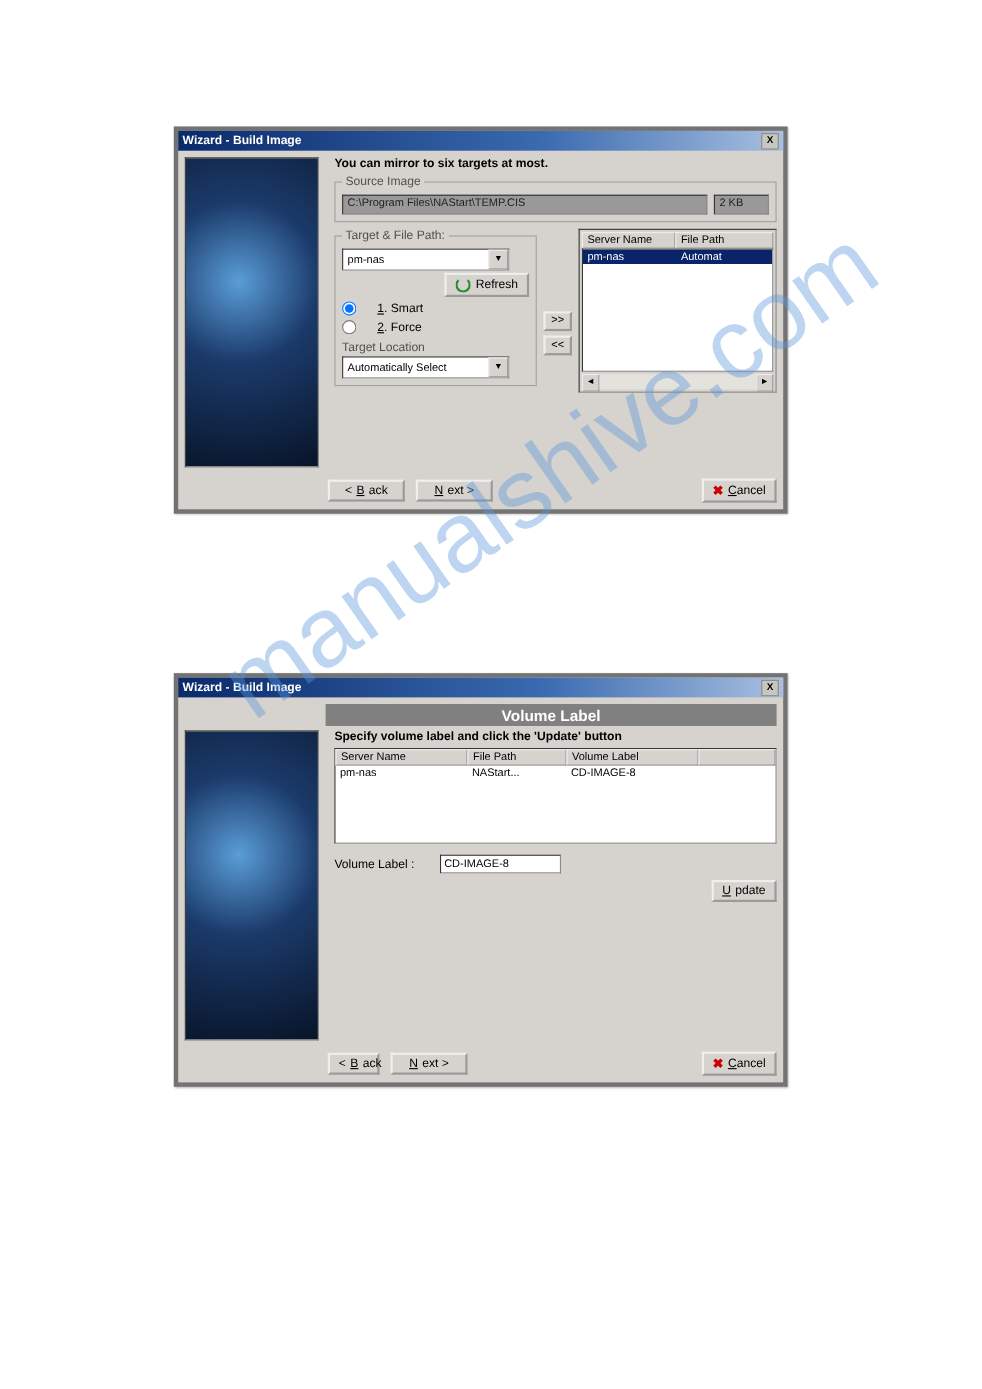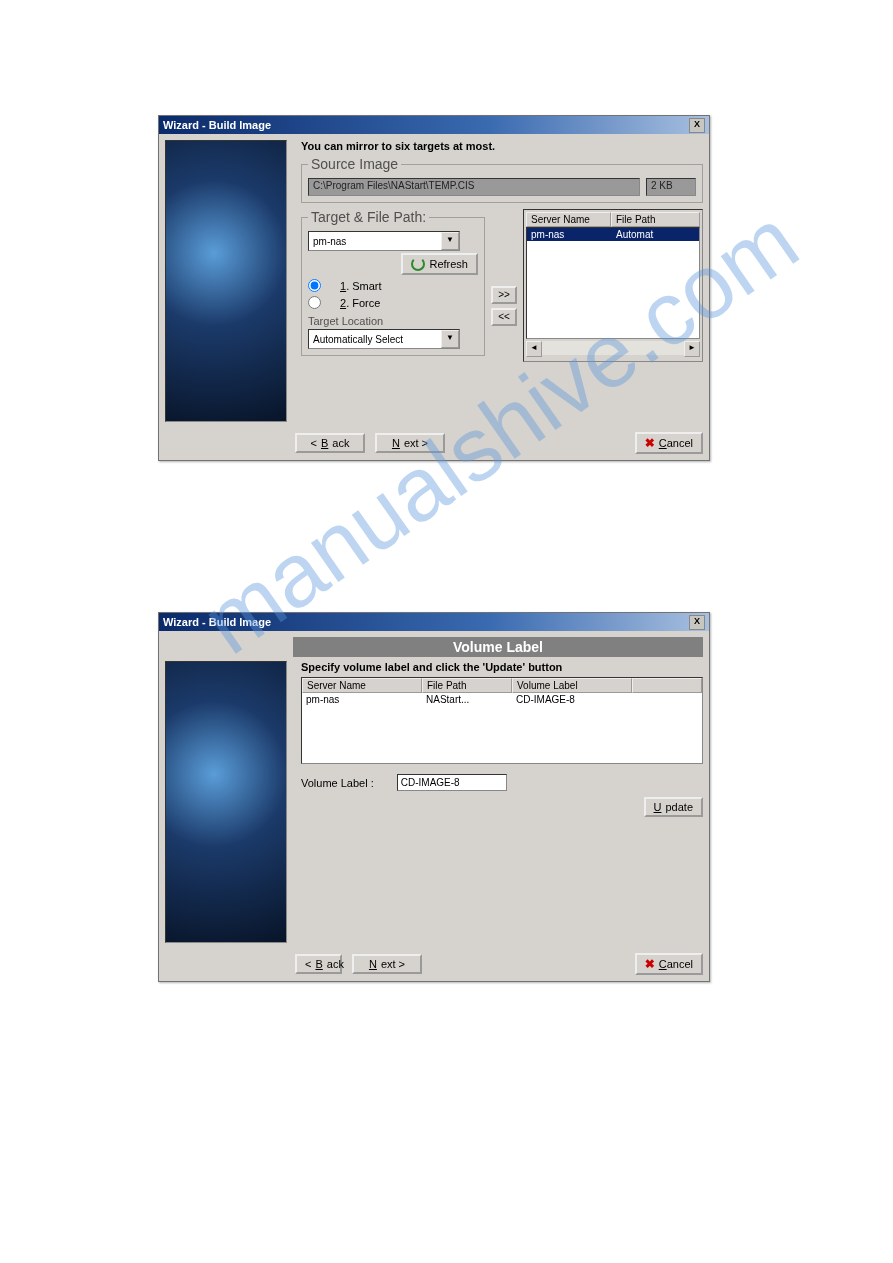--- a/index.html
+++ b/index.html
@@ -19,21 +19,21 @@
     color: rgba(90,150,220,0.4);
     transform: rotate(-35deg);
     pointer-events: none;
     z-index: 50;
     white-space: nowrap;
     font-family: Arial, sans-serif;
   }
   .window {
     position: absolute;
     width: 550px;
-    border: 1px solid #737373;
+    border: 4px solid #737373;
     background: #d6d3ce;
     box-shadow: 1px 1px 2px rgba(0,0,0,0.3);
   }
   .w1 { top: 115px; left: 158px; }
   .w2 { top: 612px; left: 158px; }
   .titlebar {
     height: 18px;
     background: linear-gradient(to right, #0a2a6a 0%, #3a6ab0 60%, #a8c0e0 100%);
     color: #fff;
     font-weight: bold;
@@ -86,21 +86,21 @@
     margin-bottom: 4px;
   }
   fieldset.groupbox {
     border: 1px solid #a0a0a0;
     padding: 6px;
     margin: 0 0 6px 0;
     font-size: 11px;
     position: relative;
   }
   fieldset.groupbox legend {
-    font-size: 14px;
+    font-size: 11px;
     padding: 0 3px;
     color: #505050;
   }
   .srcline { display: flex; gap: 6px; align-items: center; }
   .srcpath {
     flex: 1;
     height: 18px;
     background: #999;
     color: #222;
     font-size: 10px;

